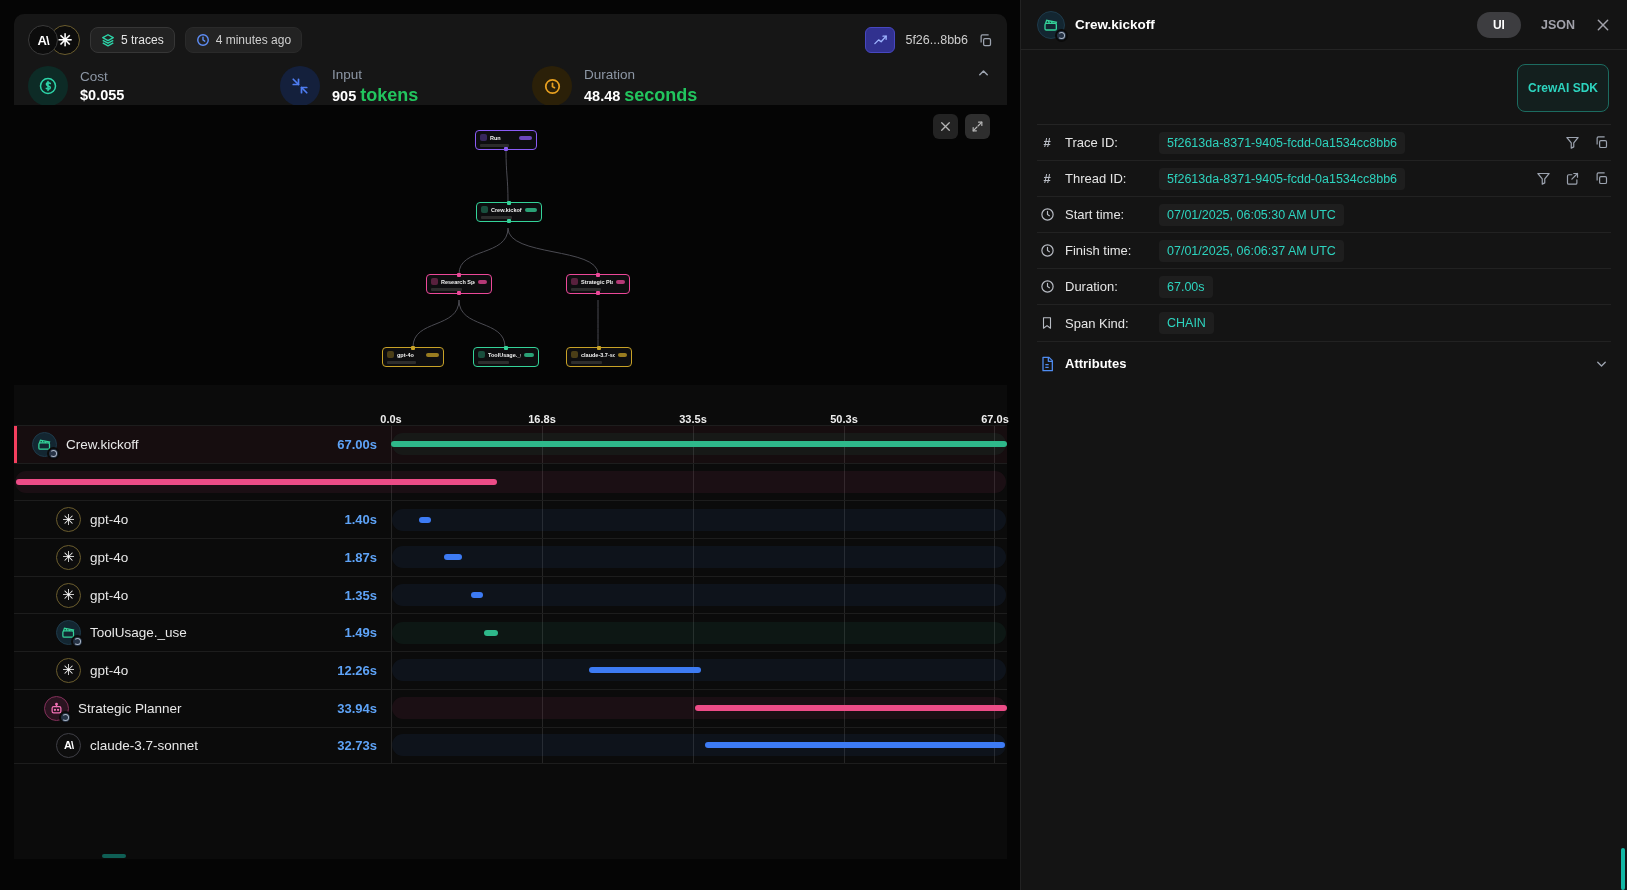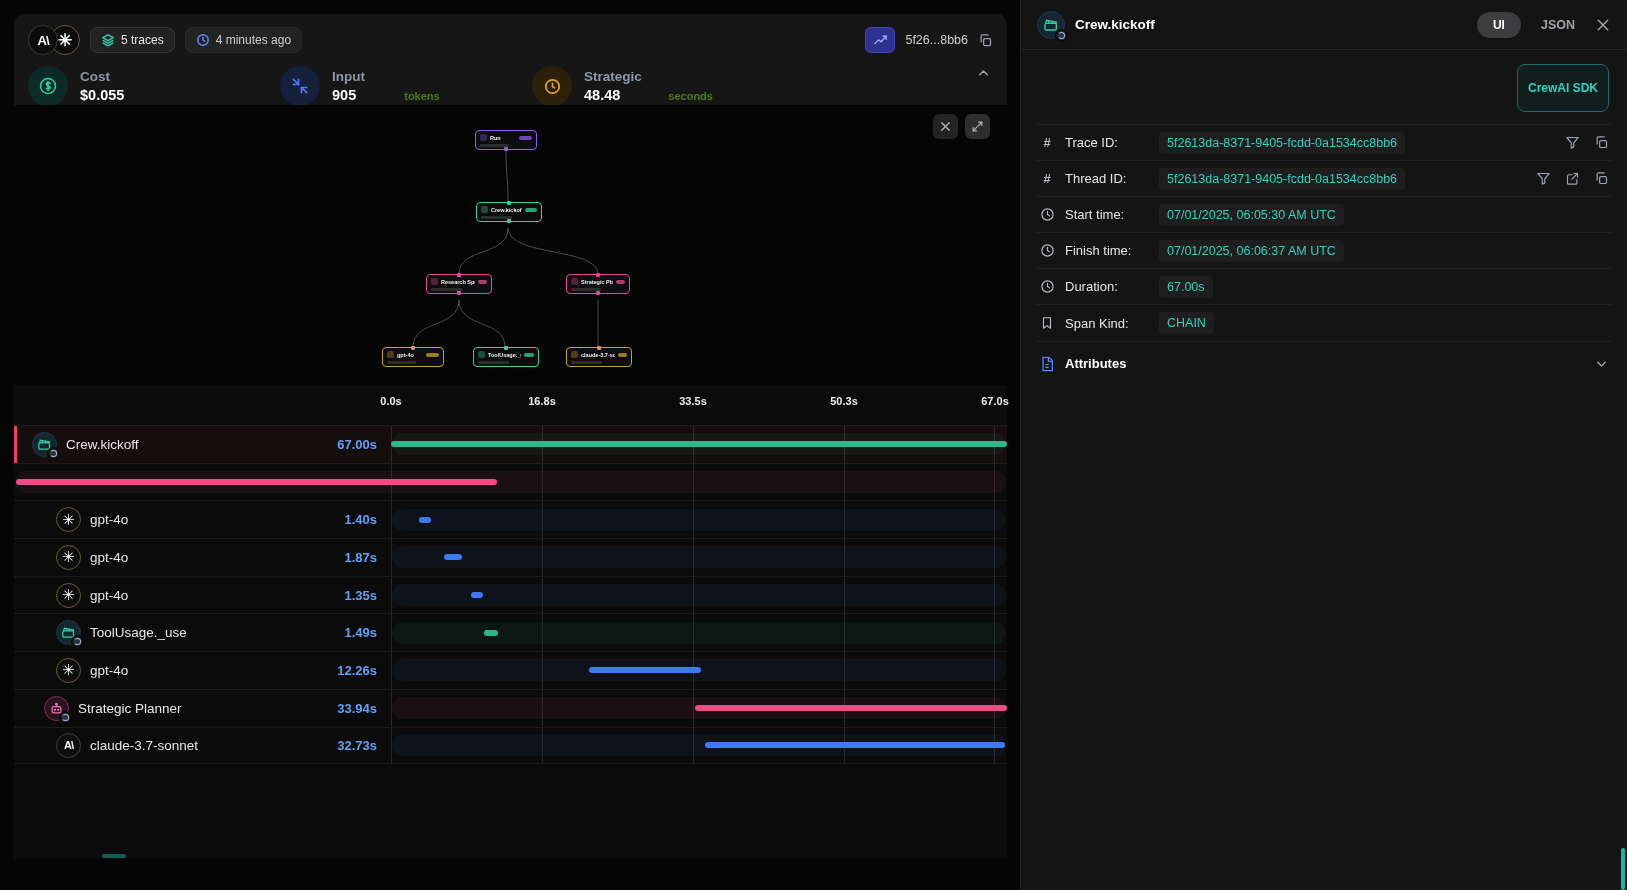--- a/index.html
+++ b/index.html
@@ -32,23 +32,23 @@
   .icon-btn-plain { color:#9ca3af; display:inline-flex; align-items:center; cursor:pointer; }
 
   .metrics { display:flex; align-items:flex-start; margin-top:8px; position:relative; }
   .metric { display:flex; align-items:center; gap:12px; width:252px; }
   .m-icon { width:40px; height:40px; border-radius:50%; display:flex; align-items:center;
     justify-content:center; flex:0 0 auto; }
   .m-icon.cost { background:#0d2b26; color:#2dd4a8; }
   .m-icon.input { background:#14203c; color:#4f7df2; }
   .m-icon.output { background:#241a38; color:#9a7bf0; }
   .m-icon.duration { background:#2b2008; color:#e8a020; }
-  .m-label { color:#8d97a5; font-size:13.5px; font-weight:bold; margin-bottom:3px; }
+  .m-label { color:#8d97a5; font-size:13.5px; font-weight:normal; margin-bottom:3px; }
   .m-value { color:#fff; font-size:14.5px; font-weight:bold; }
-  .m-unit { color:#4d7c0f; font-size:11px; font-weight:bold;margin-left:44px; }
+  .m-unit { color:#22c55e; font-size:18px; font-weight:bold; }
   .collapse-chevron { position:absolute; right:2px; top:0; color:#9ca3af; cursor:pointer; }
 
   
   .graph { position:absolute; left:0; top:91px; width:993px; height:280px; background:#050505; overflow:hidden; }
   .graph svg.edges { position:absolute; left:0; top:0; }
   .gnode { position:absolute; background:#0d0d0f; border:1px solid; border-radius:4px;
     padding:3px 4px 2px 4px; }
   .gnode .grow { display:flex; align-items:center; gap:3px; }
   .gnode .gicon { width:7px; height:7px; border-radius:2px; flex:0 0 auto; }
   .gnode .glabel { font-size:5.5px; font-weight:bold; color:#f0f0f0; white-space:nowrap;
@@ -58,21 +58,21 @@
   .ghandle { position:absolute; left:50%; transform:translateX(-50%); width:4px; height:4px;
     border-radius:1px; }
   .ghandle.top { top:-2.5px; } .ghandle.bot { bottom:-2.5px; }
   .graph-btns { position:absolute; top:9px; right:17px; display:flex; gap:7px; }
   .gbtn { width:25px; height:25px; border-radius:6px; background:#232323; color:#b5b5b5;
     display:flex; align-items:center; justify-content:center; cursor:pointer; }
   .gbtn.expand { background:#2e2e2e; }
 
   
   .axis { position:absolute; left:377px; top:371px; width:604px; height:40px; }
-  .tick-label { position:absolute; bottom:18px; transform:translateX(-50%); color:#eee;
+  .tick-label { position:absolute; bottom:0; transform:translateX(-50%); color:#eee;
     font-size:11px; font-weight:bold; white-space:nowrap; }
 
   
   .wf { position:absolute; left:0; top:411px; width:993px; }
   .wf-grid { position:absolute; left:377px; top:0; width:604px; height:100%; pointer-events:none; }
   .wf-grid i { position:absolute; top:0; bottom:0; width:1px; background:#262626; }
   .wf-row { position:relative; display:flex; height:37.7px; align-items:center;
     border-top:1px solid #1d1d1d; cursor:pointer; }
   .wf-row:last-child { border-bottom:1px solid #1d1d1d; }
   .wf-row.selected { background:rgba(244,63,94,0.05); box-shadow:inset 3px 0 0 #f43f5e; }
@@ -211,21 +211,21 @@
           </div>
         </div>
         <div class="metric">
           <div class="m-icon duration">
             <svg class="i" width="19" height="19" viewBox="0 0 24 24" fill="none" stroke="currentColor" stroke-width="2.2" stroke-linecap="round">
                 <circle cx="12" cy="12" r="8.5"></circle>
                 <path d="M12 8v4l2.5 1.5"></path>
               </svg>
           </div>
           <div>
-            <div class="m-label">Strategic</div>
+            <div class="m-label">Duration</div>
             <div class="m-value"><span>48.48</span> <span class="m-unit">seconds</span></div>
           </div>
         </div>
         <span class="collapse-chevron">
           <svg class="i" width="15" height="15" viewBox="0 0 24 24" fill="none" stroke="currentColor" stroke-width="2.4" stroke-linecap="round" stroke-linejoin="round">
               <path d="M6 14l6-6 6 6"></path>
             </svg>
         </span>
       </div>
     </div>

